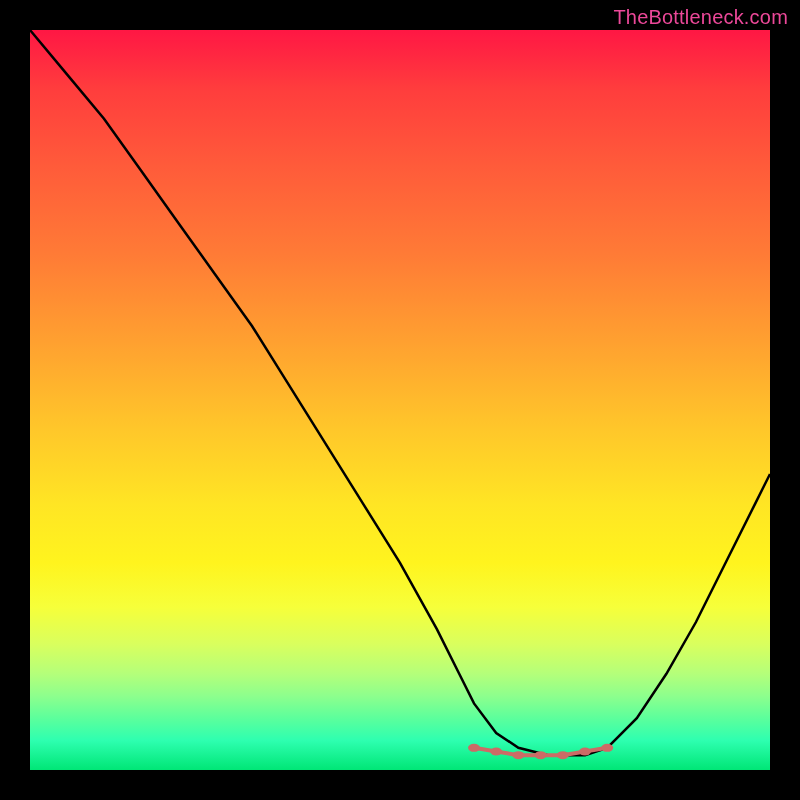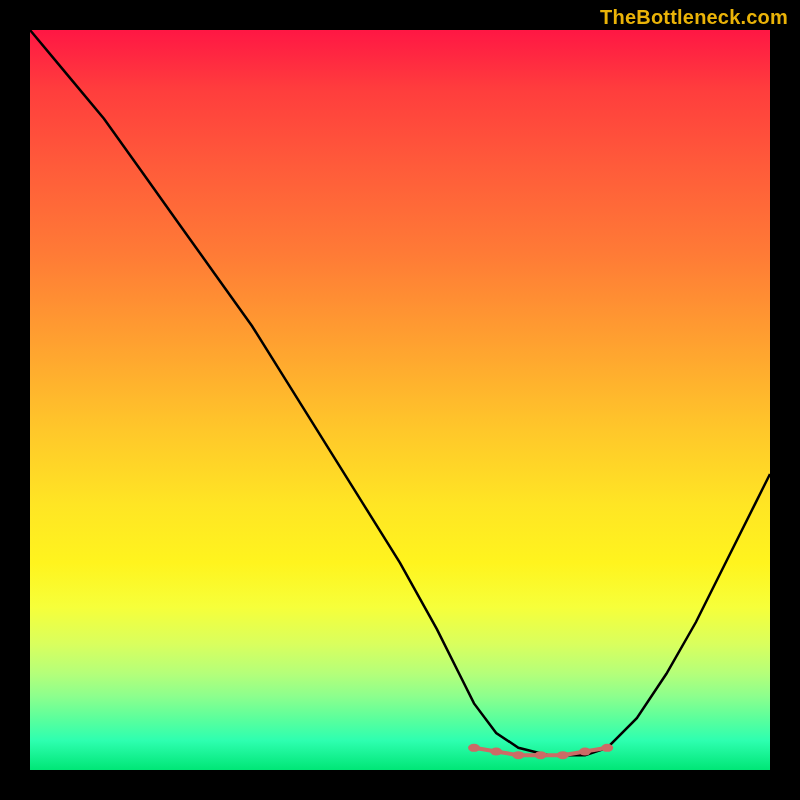--- a/index.html
+++ b/index.html
@@ -40,23 +40,23 @@
       #8dff8d 90%,
       #5cff9c 93%,
       #2effb0 96%,
       #00e676 100%
     );
   }
   .watermark {
     position: absolute;
     top: 6px;
     right: 12px;
-    color: #eab308;
+    color: #ec4899;
     font-size: 20px;
-    font-weight: 700;
+    font-weight: 400;
     letter-spacing: 0.2px;
     user-select: none;
   }
   svg.curve {
     position: absolute;
     left: 0;
     top: 0;
     width: 740px;
     height: 740px;
     overflow: visible;

